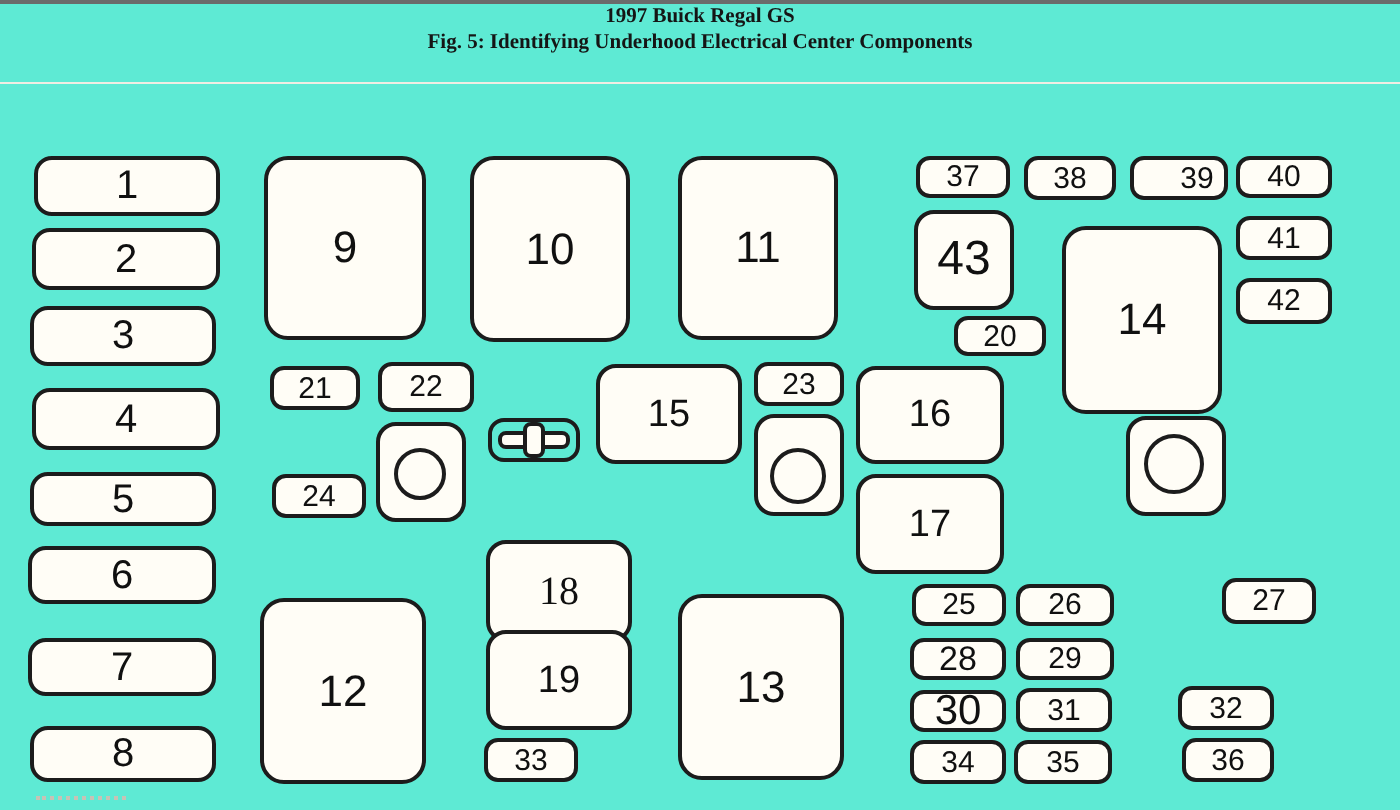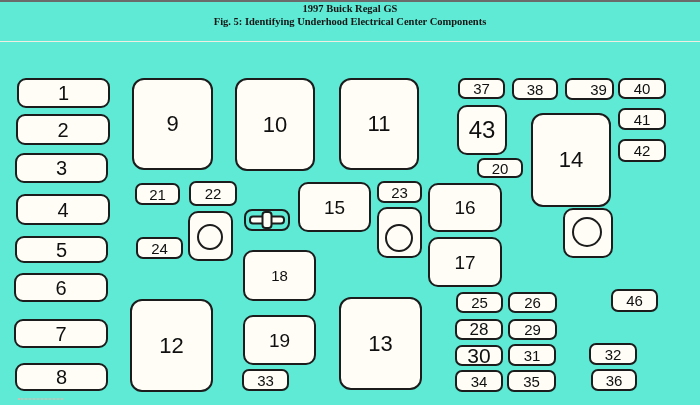--- a/index.html
+++ b/index.html
@@ -49,31 +49,31 @@
       <div class="cbox" style="left: 15px; top: 363px; width: 93px; height: 28px; font-size: 20px; border-radius: 9px;">8</div>
       <div class="cbox" style="left: 132px; top: 78px; width: 81px; height: 92px; font-size: 22px; border-radius: 12px;">9</div>
       <div class="cbox" style="left: 235px; top: 78px; width: 80px; height: 93px; font-size: 22px; border-radius: 12px;">10</div>
       <div class="cbox" style="left: 339px; top: 78px; width: 80px; height: 92px; font-size: 22px; border-radius: 12px;">11</div>
       <div class="cbox" style="left: 130px; top: 299px; width: 83px; height: 93px; font-size: 22px; border-radius: 12px;">12</div>
       <div class="cbox" style="left: 339px; top: 297px; width: 83px; height: 93px; font-size: 22px; border-radius: 12px;">13</div>
       <div class="cbox" style="left: 531px; top: 113px; width: 80px; height: 94px; font-size: 22px; border-radius: 12px;">14</div>
       <div class="cbox" style="left: 298px; top: 182px; width: 73px; height: 50px; font-size: 19px; border-radius: 10px;">15</div>
       <div class="cbox" style="left: 428px; top: 183px; width: 74px; height: 49px; font-size: 19px; border-radius: 10px;">16</div>
       <div class="cbox" style="left: 428px; top: 237px; width: 74px; height: 50px; font-size: 19px; border-radius: 10px;">17</div>
-      <div class="cbox" style="left: 243px; top: 250px; width: 73px; height: 51px; font-size: 15px; border-radius: 10px;">18</div>
+      <div class="cbox" style="left: 243px; top: 270px; width: 73px; height: 51px; font-size: 20px; border-radius: 10px; font-family: Liberation Serif, serif;">18</div>
       <div class="cbox" style="left: 243px; top: 315px; width: 73px; height: 50px; font-size: 19px; border-radius: 10px;">19</div>
       <div class="cbox" style="left: 457px; top: 105px; width: 50px; height: 50px; font-size: 24px; border-radius: 10px;">43</div>
       <div class="cbox" style="left: 477px; top: 158px; width: 46px; height: 20px; font-size: 15px; border-radius: 7px;">20</div>
       <div class="cbox" style="left: 135px; top: 183px; width: 45px; height: 22px; font-size: 15px; border-radius: 7px;">21</div>
       <div class="cbox" style="left: 189px; top: 181px; width: 48px; height: 25px; font-size: 15px; border-radius: 7px;">22</div>
       <div class="cbox" style="left: 377px; top: 181px; width: 45px; height: 22px; font-size: 15px; border-radius: 7px;">23</div>
       <div class="cbox" style="left: 136px; top: 237px; width: 47px; height: 22px; font-size: 15px; border-radius: 7px;">24</div>
       <div class="cbox" style="left: 456px; top: 292px; width: 47px; height: 21px; font-size: 15px; border-radius: 7px;">25</div>
       <div class="cbox" style="left: 508px; top: 292px; width: 49px; height: 21px; font-size: 15px; border-radius: 7px;">26</div>
-      <div class="cbox" style="left: 611px; top: 289px; width: 47px; height: 23px; font-size: 15px; border-radius: 7px;">46</div>
+      <div class="cbox" style="left: 611px; top: 289px; width: 47px; height: 23px; font-size: 15px; border-radius: 7px;">27</div>
       <div class="cbox" style="left: 455px; top: 319px; width: 48px; height: 21px; font-size: 17px; border-radius: 7px;">28</div>
       <div class="cbox" style="left: 508px; top: 319px; width: 49px; height: 21px; font-size: 15px; border-radius: 7px;">29</div>
       <div class="cbox" style="left: 455px; top: 345px; width: 48px; height: 21px; font-size: 21px; border-radius: 7px;">30</div>
       <div class="cbox" style="left: 508px; top: 344px; width: 48px; height: 22px; font-size: 15px; border-radius: 7px;">31</div>
       <div class="cbox" style="left: 589px; top: 343px; width: 48px; height: 22px; font-size: 15px; border-radius: 7px;">32</div>
       <div class="cbox" style="left: 242px; top: 369px; width: 47px; height: 22px; font-size: 15px; border-radius: 7px;">33</div>
       <div class="cbox" style="left: 455px; top: 370px; width: 48px; height: 22px; font-size: 15px; border-radius: 7px;">34</div>
       <div class="cbox" style="left: 507px; top: 370px; width: 49px; height: 22px; font-size: 15px; border-radius: 7px;">35</div>
       <div class="cbox" style="left: 591px; top: 369px; width: 46px; height: 22px; font-size: 15px; border-radius: 7px;">36</div>
       <div class="cbox" style="left: 458px; top: 78px; width: 47px; height: 21px; font-size: 15px; border-radius: 7px;">37</div>

